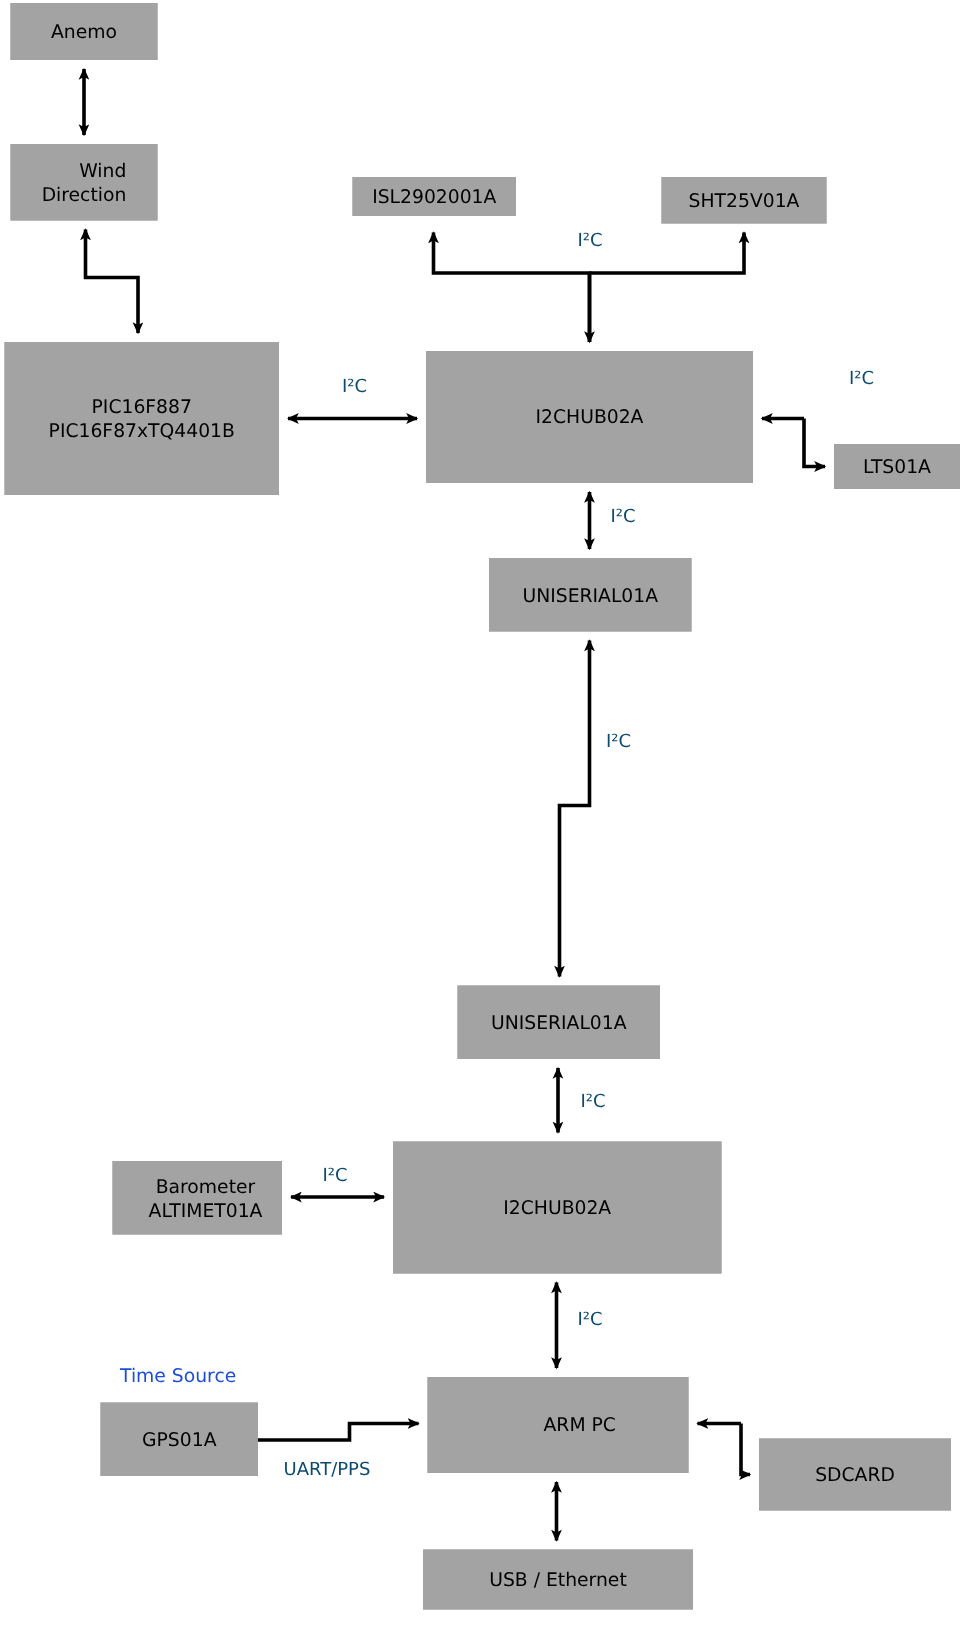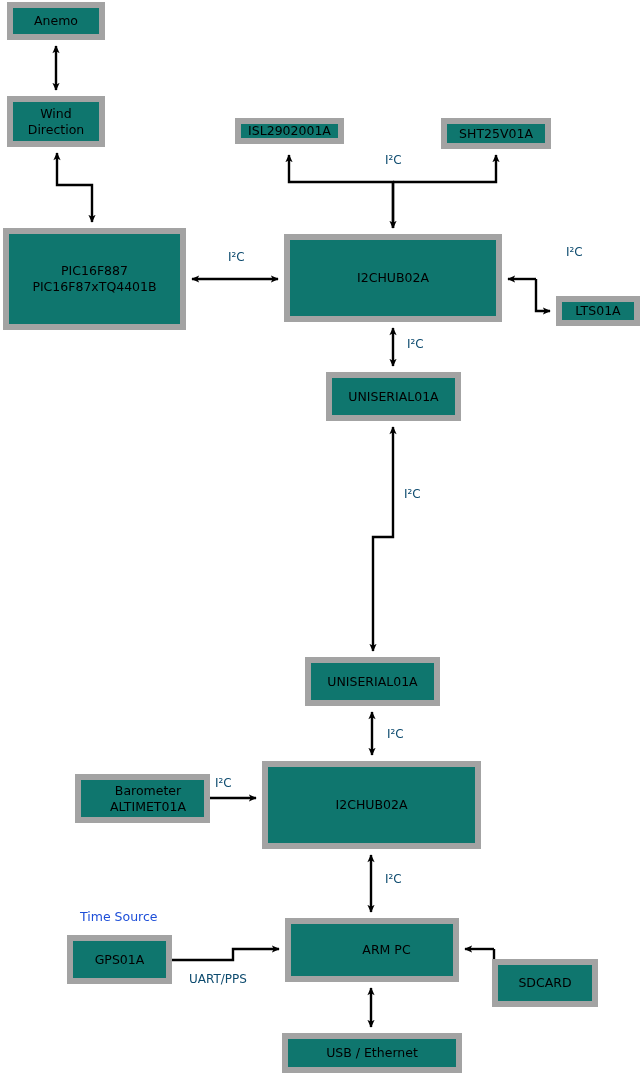--- a/index.html
+++ b/index.html
@@ -20,21 +20,21 @@
     left: 0;
     top: 0;
     width: 640px;
     height: 1089px;
     pointer-events: none;
   }
   .node {
     position: absolute;
     box-sizing: border-box;
     border: 6px solid #a3a3a3;
-    background: #0f766e;
+    background: #a3a3a3;
     display: flex;
     align-items: center;
     justify-content: center;
     text-align: center;
     color: #000000;
     font-size: 12.5px;
     line-height: 1.28;
     z-index: 2;
   }
   .node span { display: block; }
@@ -99,21 +99,21 @@
       <path d="M494,949 L494,983 L500,983" marker-end="url(#ah)"></path>
 
       <path d="M371,988 L371,1027" marker-start="url(#ah2)" marker-end="url(#ah)"></path>
     </g>
   </svg>
 
   <div class="node" style="left:7px; top:2px; width:98px; height:38px;">
     <span>Anemo</span>
   </div>
 
-  <div class="node" style="left:7px; top:96px; width:98px; height:51px;">
+  <div class="node" style="left:7px; top:96px; width:98px; height:51px;text-align:right;">
     <div>
       <span>Wind</span>
       <span>Direction</span>
     </div>
   </div>
 
   <div class="node" style="left:3px; top:228px; width:183px; height:102px;">
     <div>
       <span>PIC16F887</span>
       <span>PIC16F87xTQ4401B</span>
@@ -141,36 +141,36 @@
   </div>
 
   <div class="node" style="left:305px; top:657px; width:135px; height:49px;">
     <span>UNISERIAL01A</span>
   </div>
 
   <div class="node" style="left:262px; top:761px; width:219px; height:88px;">
     <span>I2CHUB02A</span>
   </div>
 
-  <div class="node" style="left:75px; top:774px; width:135px; height:49px;padding-left:11px;">
+  <div class="node" style="left:75px; top:774px; width:113px; height:49px;padding-left:11px;">
     <div>
       <span>Barometer</span>
       <span>ALTIMET01A</span>
     </div>
   </div>
 
   <div class="node" style="left:67px; top:935px; width:105px; height:49px;">
     <span>GPS01A</span>
   </div>
 
   <div class="node" style="left:285px; top:918px; width:174px; height:64px;padding-left:29px;">
     <span>ARM PC</span>
   </div>
 
-  <div class="node" style="left:492px; top:959px; width:106px; height:48px;">
+  <div class="node" style="left:506px; top:959px; width:128px; height:48px;">
     <span>SDCARD</span>
   </div>
 
   <div class="node" style="left:282px; top:1033px; width:180px; height:40px;">
     <span>USB / Ethernet</span>
   </div>
 
   <div class="edge-label" style="left:228px; top:250px;">I²C</div>
   <div class="edge-label" style="left:385px; top:153px;">I²C</div>
   <div class="edge-label" style="left:566px; top:245px;">I²C</div>

